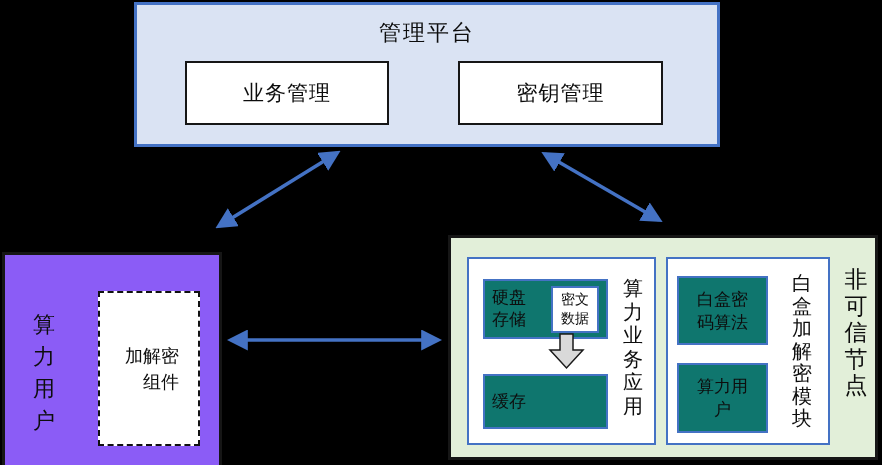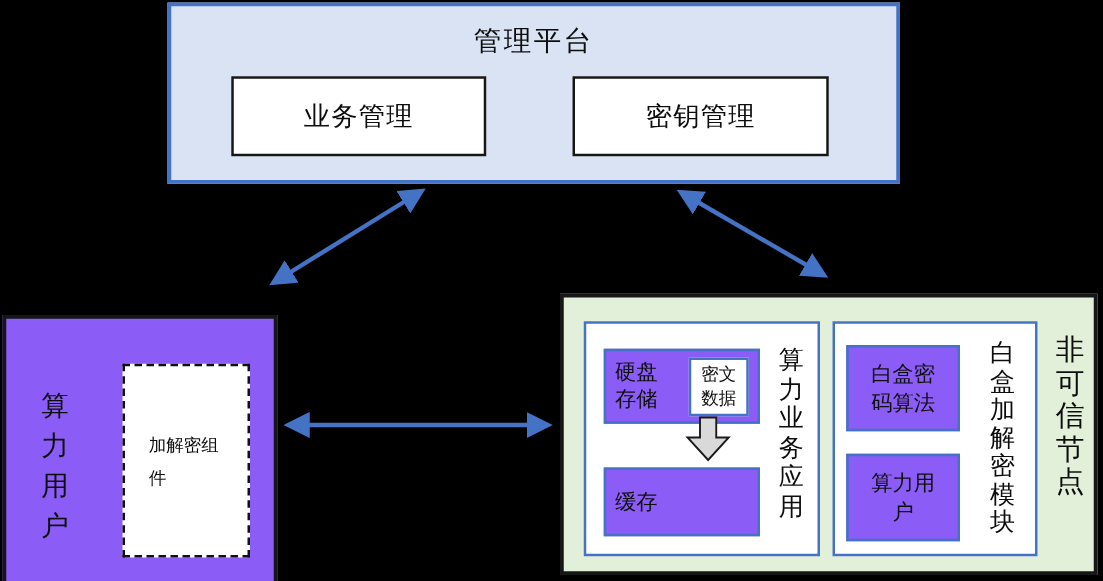--- a/index.html
+++ b/index.html
@@ -48,39 +48,39 @@
   .user-vlabel {
     left: 24px; top: 54px; width: 30px;
     font-size: 22px; line-height: 32px;
   }
   .dashed-box {
     position: absolute; left: 93px; top: 36px; width: 102px; height: 155px;
     background: #ffffff; border: 2.5px dashed #111;
     display: flex; align-items: center; justify-content: center;
   }
   .dashed-box .txt {
-    width: 60px; font-size: 14px; line-height: 26px;
-    word-break: break-all; text-align: left;
+    width: 60px; font-size: 18px; line-height: 26px;
+    word-break: break-all; text-align: right;
   }
 
   
   .untrusted-node {
     left: 448px; top: 235px; width: 430px; height: 225px;
     background: #e2efd9; border: 3px solid #161616;
   }
   .module {
     position: absolute; top: 19px; height: 188px;
     background: #ffffff; border: 2.5px solid #4472c4;
   }
   .module.app { left: 16px;  width: 189px; }
   .module.wbx { left: 215px; width: 164px; }
 
   .green-box {
     position: absolute;
-    background: #8b5cf6; border: 2.5px solid #4472c4;
+    background: #0f766e; border: 2.5px solid #4472c4;
     display: flex; align-items: center;
     font-size: 17px;
   }
   .gb-disk  { left: 14px; top: 20px;  width: 125px; height: 60px; padding: 0 7px; justify-content: space-between; }
   .gb-cache { left: 14px; top: 115px; width: 125px; height: 55px; padding: 0 7px; justify-content: space-between; }
   .gb-algo  { left: 9px;  top: 17px;  width: 91px;  height: 69px; justify-content: center; }
   .gb-iface { left: 9px;  top: 104px; width: 91px;  height: 70px; justify-content: center; }
 
   .gb-label2 { width: 40px; word-break: break-all; line-height: 22px; }
   .gb-label3 { width: 56px; word-break: break-all; line-height: 23px; text-align: center; }

